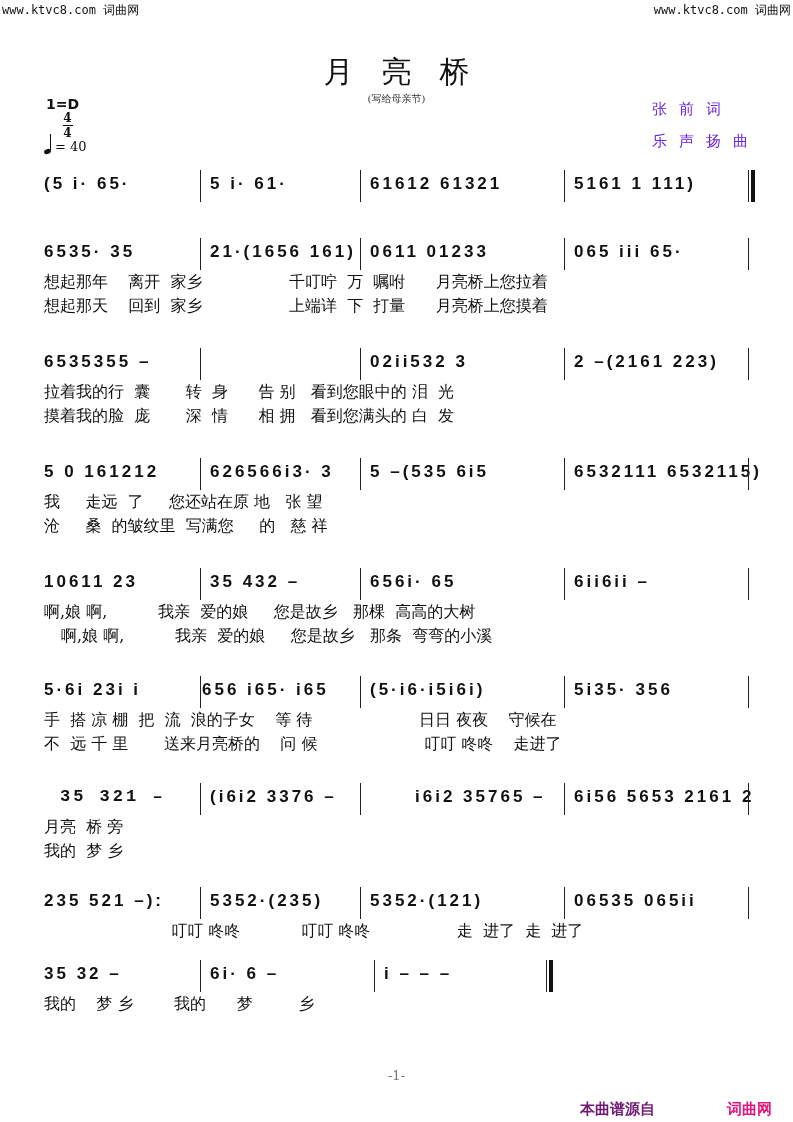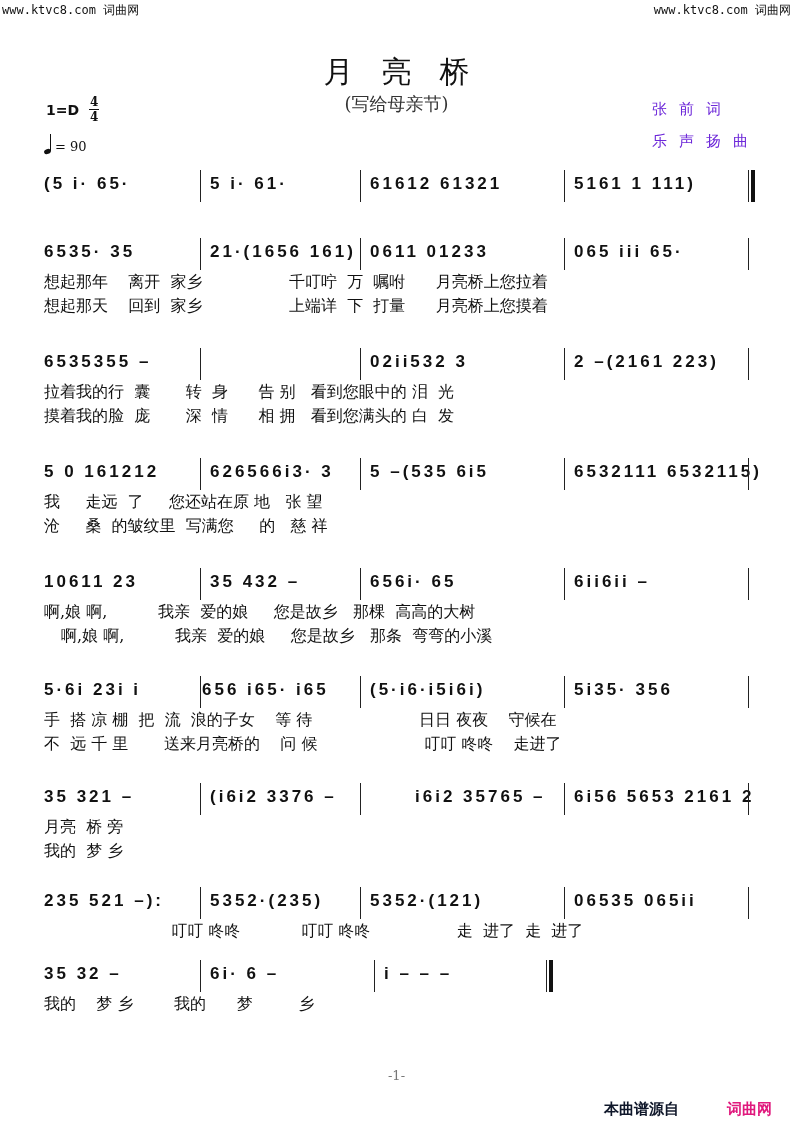--- a/index.html
+++ b/index.html
@@ -6,23 +6,23 @@
   html, body { width: 793px; height: 1122px; background: #ffffff; overflow: hidden; }
   body { position: relative; font-family: "DejaVu Sans", sans-serif; color: #111; }
 
   .wm { position: absolute; top: 2px; font-family: "DejaVu Sans Mono", monospace; font-size: 12px; color: #111; }
   .wm.left { left: 2px; }
   .wm.right { right: 2px; }
 
   .title { position: absolute; left: 0; width: 793px; top: 52px; text-align: center;
            font-family: "DejaVu Serif", serif; font-size: 30px; letter-spacing: 28px; text-indent: 28px; }
   .subtitle { position: absolute; left: 0; width: 793px; top: 92px; text-align: center;
-              font-family: "DejaVu Serif", serif; font-size: 18px; color: #333; }
+              font-family: "DejaVu Serif", serif; font-size: 10px; color: #333; }
 
-  .key { position: absolute; left: 46px; top: 96px; font-size: 14px; font-weight: bold; display: flex; align-items: center; }
+  .key { position: absolute; left: 46px; top: 96px; font-size: 14px; font-weight: bold; display: flex; align-items: center; flex-direction: column; }
   .timesig { display: inline-flex; flex-direction: column; align-items: center; margin-left: 10px;
              font-family: "DejaVu Serif", serif; font-weight: bold; font-size: 12px; line-height: 12px; }
   .timesig .bar { width: 10px; border-top: 1px solid #111; margin: 1px 0; }
   .tempo { position: absolute; left: 44px; top: 134px; font-size: 13px; display: flex; align-items: flex-end; font-family: "DejaVu Serif", serif; }
   .note-glyph { position: relative; width: 8px; height: 20px; margin-right: 3px; }
   .note-glyph .head { position: absolute; bottom: 0; left: 0; width: 7px; height: 5px; background: #111; border-radius: 50%; transform: rotate(-20deg); }
   .note-glyph .stem { position: absolute; bottom: 3px; left: 6px; width: 1px; height: 17px; background: #111; }
 
   .credit { position: absolute; left: 652px; font-family: "DejaVu Serif", serif; font-size: 15px; color: #6d28d9; letter-spacing: 12px; }
   .credit.lyr { top: 100px; }
@@ -33,21 +33,21 @@
            font-family: "Liberation Sans", sans-serif; font-weight: bold; font-size: 17px; letter-spacing: 3px; }
   .seg { position: absolute; top: 4px; }
   .barline { position: absolute; top: 0; width: 1px; height: 32px; background: #222; }
   .dbl { position: absolute; top: 0; height: 32px; width: 8px; }
   .dbl .thin { position: absolute; left: 0; width: 1px; height: 32px; background: #222; }
   .dbl .thick { position: absolute; left: 3px; width: 4px; height: 32px; background: #111; }
   .lyric { position: absolute; font-family: "DejaVu Serif", serif; font-size: 16px; white-space: pre; color: #111; }
 
   .pagenum { position: absolute; left: 0; width: 793px; top: 1068px; text-align: center;
              font-family: "DejaVu Serif", serif; font-size: 13px; color: #777; }
-  .source { position: absolute; left: 604px; top: 1100px; font-size: 15px; font-weight: bold; color: #0f172a; }
+  .source { position: absolute; left: 580px; top: 1100px; font-size: 15px; font-weight: bold; color: #701a75; }
   .source-brand { position: absolute; left: 727px; top: 1100px; font-size: 15px; font-weight: bold; color: #e0197d; }
 </style>
 </head>
 <body>
 
 <div class="wm left">www.ktvc8.com 词曲网</div>
 <div class="wm right">www.ktvc8.com 词曲网</div>
 
 <div class="title">月亮桥</div>
 <div class="subtitle">(写给母亲节)</div>
@@ -58,21 +58,21 @@
     <span>4</span>
     <span class="bar"></span>
     <span>4</span>
   </span>
 </div>
 <div class="tempo">
   <span class="note-glyph">
       <span class="head"></span>
       <span class="stem"></span>
     </span>
-  <span>= 90</span>
+  <span>= 40</span>
 </div>
 
 <div class="credit lyr">张前词</div>
 <div class="credit mus">乐声扬曲</div>
 
 <div id="score">
     <div class="row" style="top: 170px;">
       <span class="seg notes" style="left: 14px;">(5 i· 65·</span>
       <span class="seg notes" style="left: 180px;">5 i· 61·</span>
       <span class="barline" style="left: 170px;"></span>
@@ -138,21 +138,21 @@
       <span class="barline" style="left: 170px;"></span>
       <span class="seg notes" style="left: 340px;">(5·i6·i5i6i)</span>
       <span class="barline" style="left: 330px;"></span>
       <span class="seg notes" style="left: 544px;">5i35· 356</span>
       <span class="barline" style="left: 534px;"></span>
       <span class="barline" style="left: 718px;"></span>
       <div class="lyric" style="left: 14px; top: 34px;">手  搭 凉 棚  把  流  浪的子女    等 待                     日日 夜夜    守候在</div>
       <div class="lyric" style="left: 14px; top: 58px;">不  远 千 里       送来月亮桥的    问 候                     叮叮 咚咚    走进了</div>
     </div>
     <div class="row" style="top: 783px;">
-      <span class="seg notes" style="left: 14px;">35 321 –</span>
+      <span class="seg notes" style="left: 30px; font-family: Liberation Mono, monospace;">35 321 –</span>
       <span class="seg notes" style="left: 180px;">(i6i2 3376 –</span>
       <span class="barline" style="left: 170px;"></span>
       <span class="seg notes" style="left: 340px; margin-left: 45px;">i6i2 35765 –</span>
       <span class="barline" style="left: 330px;"></span>
       <span class="seg notes" style="left: 544px;">6i56 5653 2161 2</span>
       <span class="barline" style="left: 534px;"></span>
       <span class="barline" style="left: 718px;"></span>
       <div class="lyric" style="left: 14px; top: 34px;">月亮  桥 旁</div>
       <div class="lyric" style="left: 14px; top: 58px;">我的  梦 乡</div>
     </div>

